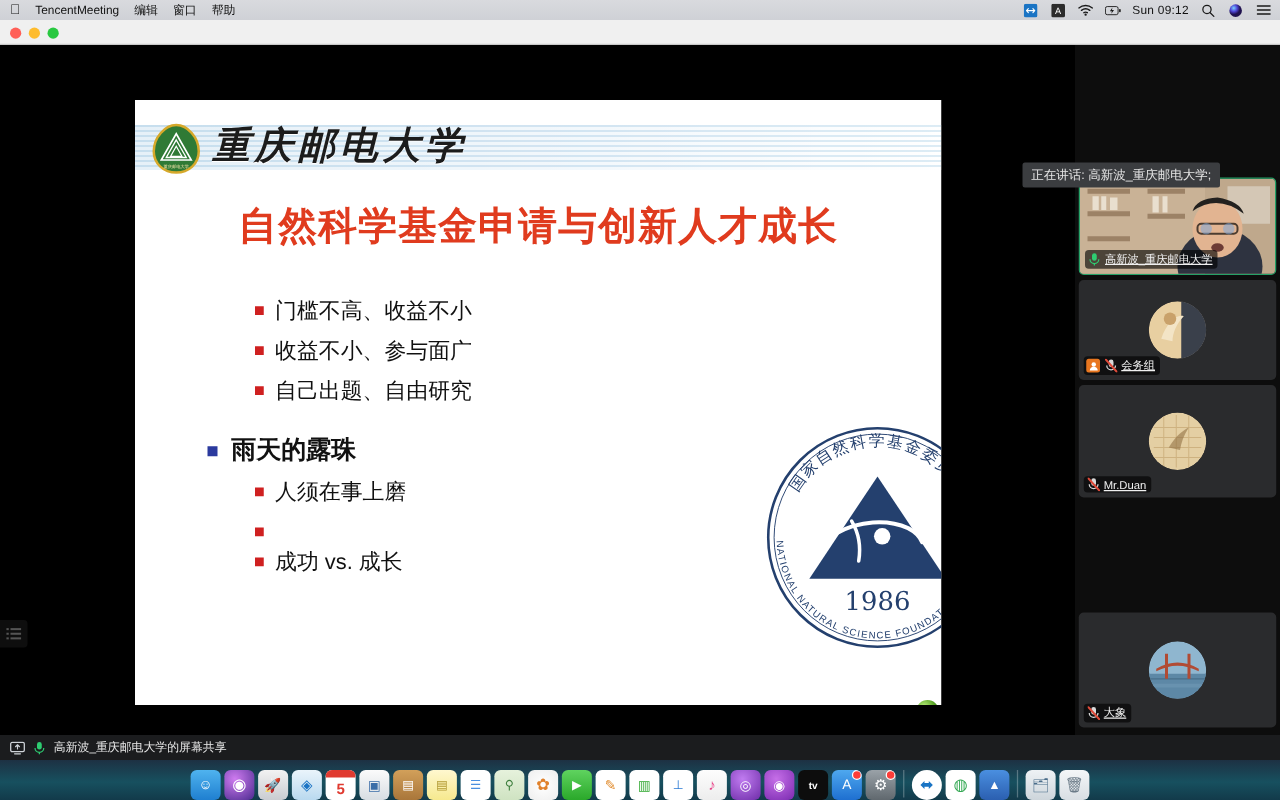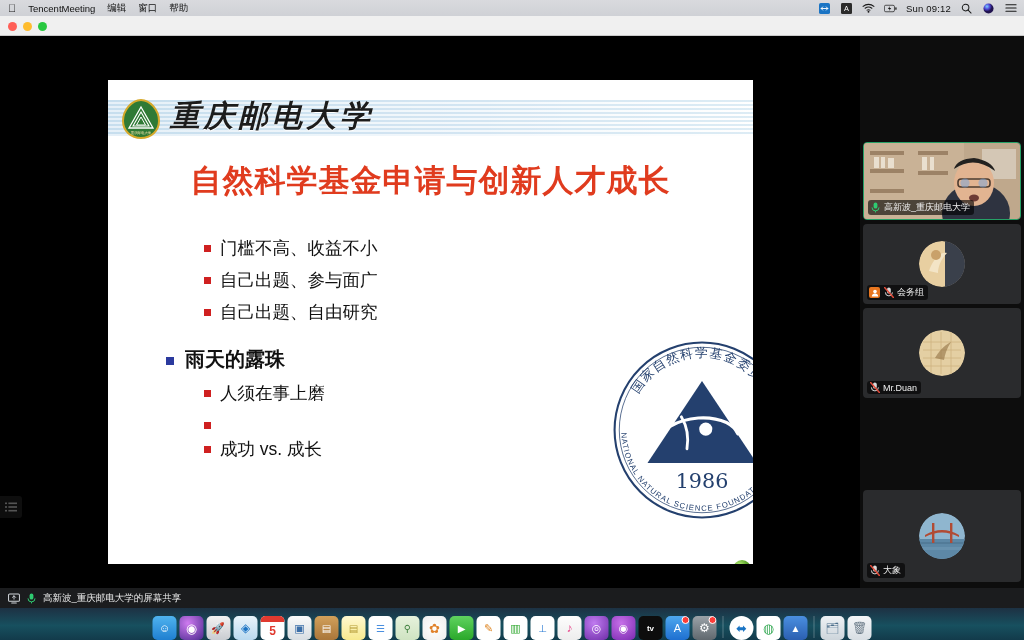--- a/index.html
+++ b/index.html
@@ -99,21 +99,21 @@
   }
 
   
   .rail { position:absolute; left:860px; top:0; width:164px; height:552px; background:#0d0d0d; }
   .tile { position:absolute; left:3px; width:158px; background:#2a2b2d; border-radius:4px; overflow:hidden; }
   .tile.speaking { border:1.5px solid #26a167; }
   .tile .label {
     position:absolute; left:4px; bottom:4px; max-width:150px;
     display:flex; align-items:center; gap:3px;
     background:rgba(0,0,0,.62); border-radius:3px; padding:1px 4px 1px 2px;
-    font-size:9px; color:#f0f0f0; white-space:nowrap; overflow:hidden;
+    font-size:9px; color:#f0f0f0; white-space:nowrap; overflow:hidden;text-decoration:underline;
   }
   .host-badge { width:11px; height:11px; background:#e8761f; border-radius:2px;
                 display:inline-flex; align-items:center; justify-content:center; flex:none; }
   .mic { width:11px; height:11px; flex:none; display:inline-flex; align-items:center; justify-content:center; }
   .avatar { position:absolute; left:50%; top:50%; transform:translate(-50%,-50%);
             width:46px; height:46px; border-radius:50%; overflow:hidden; }
   .vidface { position:absolute; inset:0; }
 
   
   .meetbar {
@@ -254,21 +254,21 @@
         <div class="slide-title">自然科学基金申请与创新人才成长</div>
 
         <div class="bullets">
           <div class="group1">
             <div class="b2">
               <span class="sq"></span>
               <span class="tx">门槛不高、收益不小</span>
             </div>
             <div class="b2">
               <span class="sq"></span>
-              <span class="tx">自己出题、参与面广</span>
+              <span class="tx">收益不小、参与面广</span>
             </div>
             <div class="b2">
               <span class="sq"></span>
               <span class="tx">自己出题、自由研究</span>
             </div>
           </div>
 
           <div class="group2">
             <div class="b1">
               <span class="sq"></span>
@@ -333,20 +333,21 @@
             <circle cx="14" cy="14" r="9" fill="url(#gG)"></circle>
             <circle cx="66" cy="20" r="11" fill="url(#gR)"></circle>
             <circle cx="52" cy="30" r="15" fill="url(#gB)"></circle>
             <circle cx="85" cy="34" r="20" fill="url(#gY)"></circle>
           </svg>
         </div>
 
       </div>
     </div>
 
+    <div class="speak-tip">正在讲话: 高新波_重庆邮电大学;</div>
 
     <div class="rail">
 
       <div class="tile speaking" style="top:106px; height:78px;">
         <div class="vidface">
           <svg width="158" height="78" viewBox="0 0 158 78" preserveAspectRatio="none">
             <rect width="158" height="78" fill="#bfa88c"></rect>
             <rect x="0" y="0" width="100" height="78" fill="#c9b296"></rect>
             <g fill="#8d7257" opacity=".75">
               <rect x="6" y="8" width="34" height="4"></rect>

